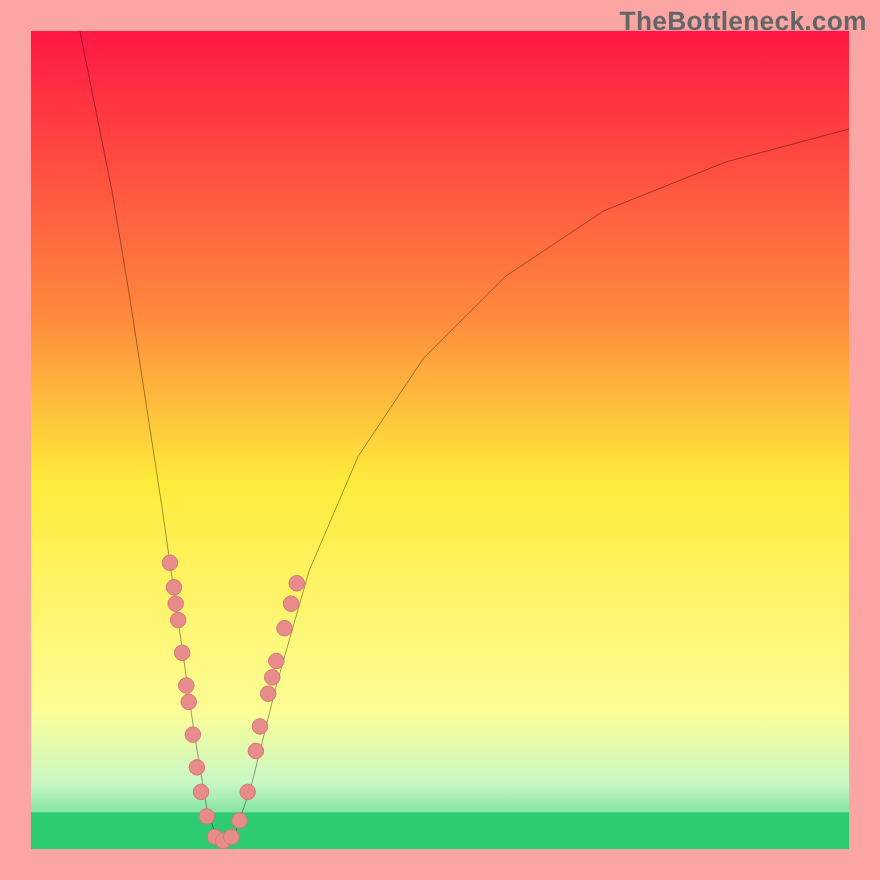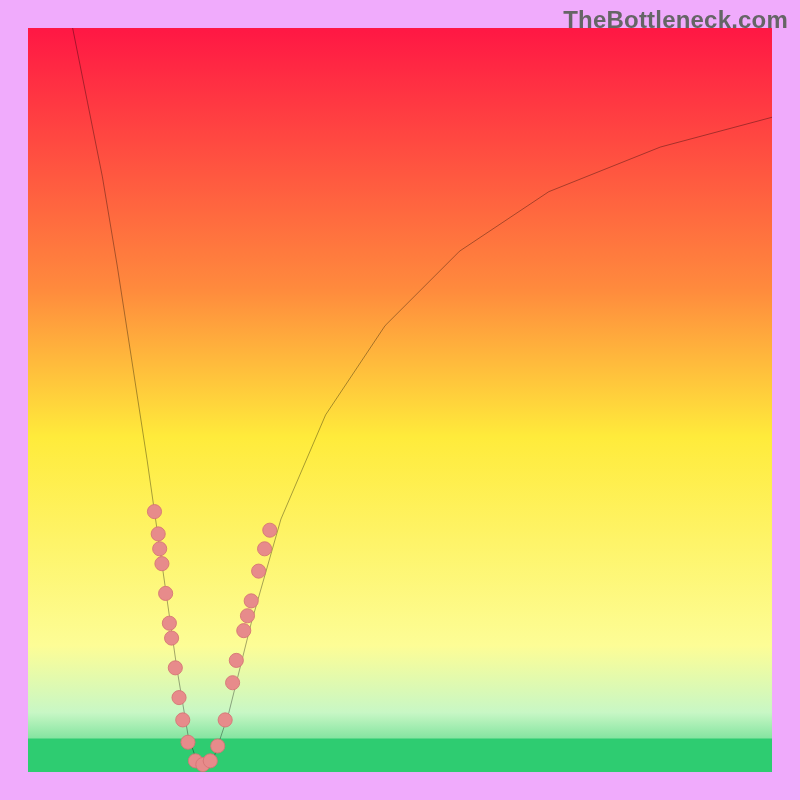--- a/index.html
+++ b/index.html
@@ -6,21 +6,21 @@
     margin: 0;
     padding: 0;
     width: 800px;
     height: 800px;
     overflow: hidden;
     font-family: Arial, sans-serif;
   }
   .outer {
     width: 800px;
     height: 800px;
-    background: #f0abfc;
+    background: #fca5a5;
     position: relative;
   }
   .watermark {
     position: absolute;
     top: 6px;
     right: 12px;
     color: #656565;
     font-size: 24px;
     font-weight: 600;
     letter-spacing: 0.2px;

